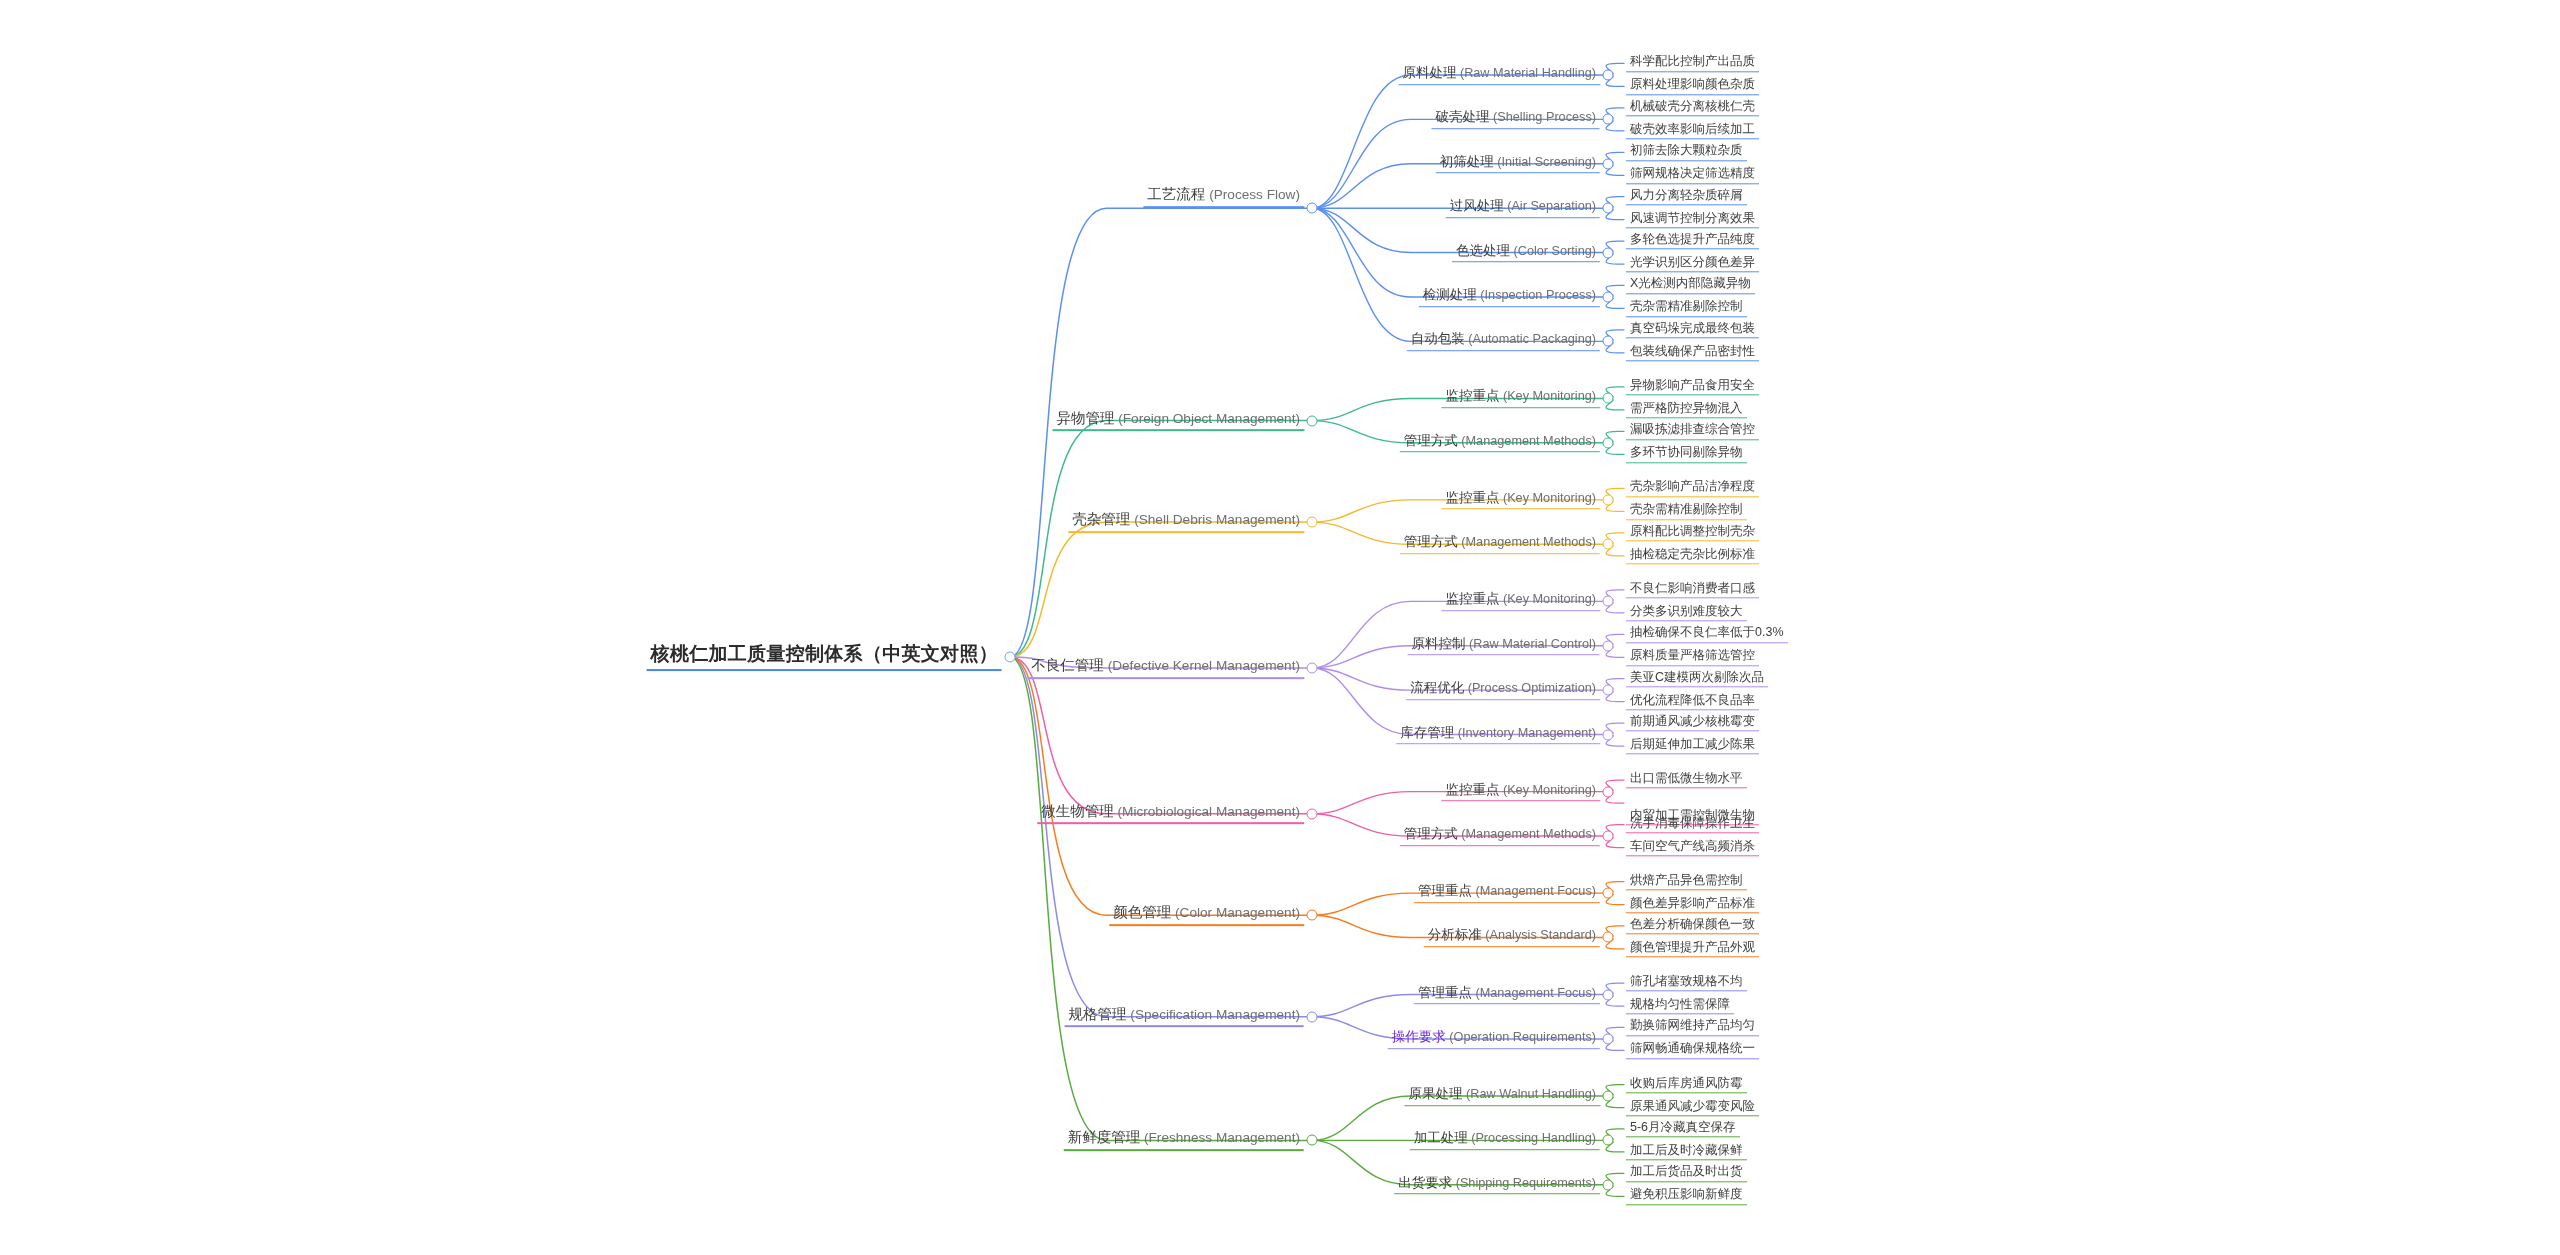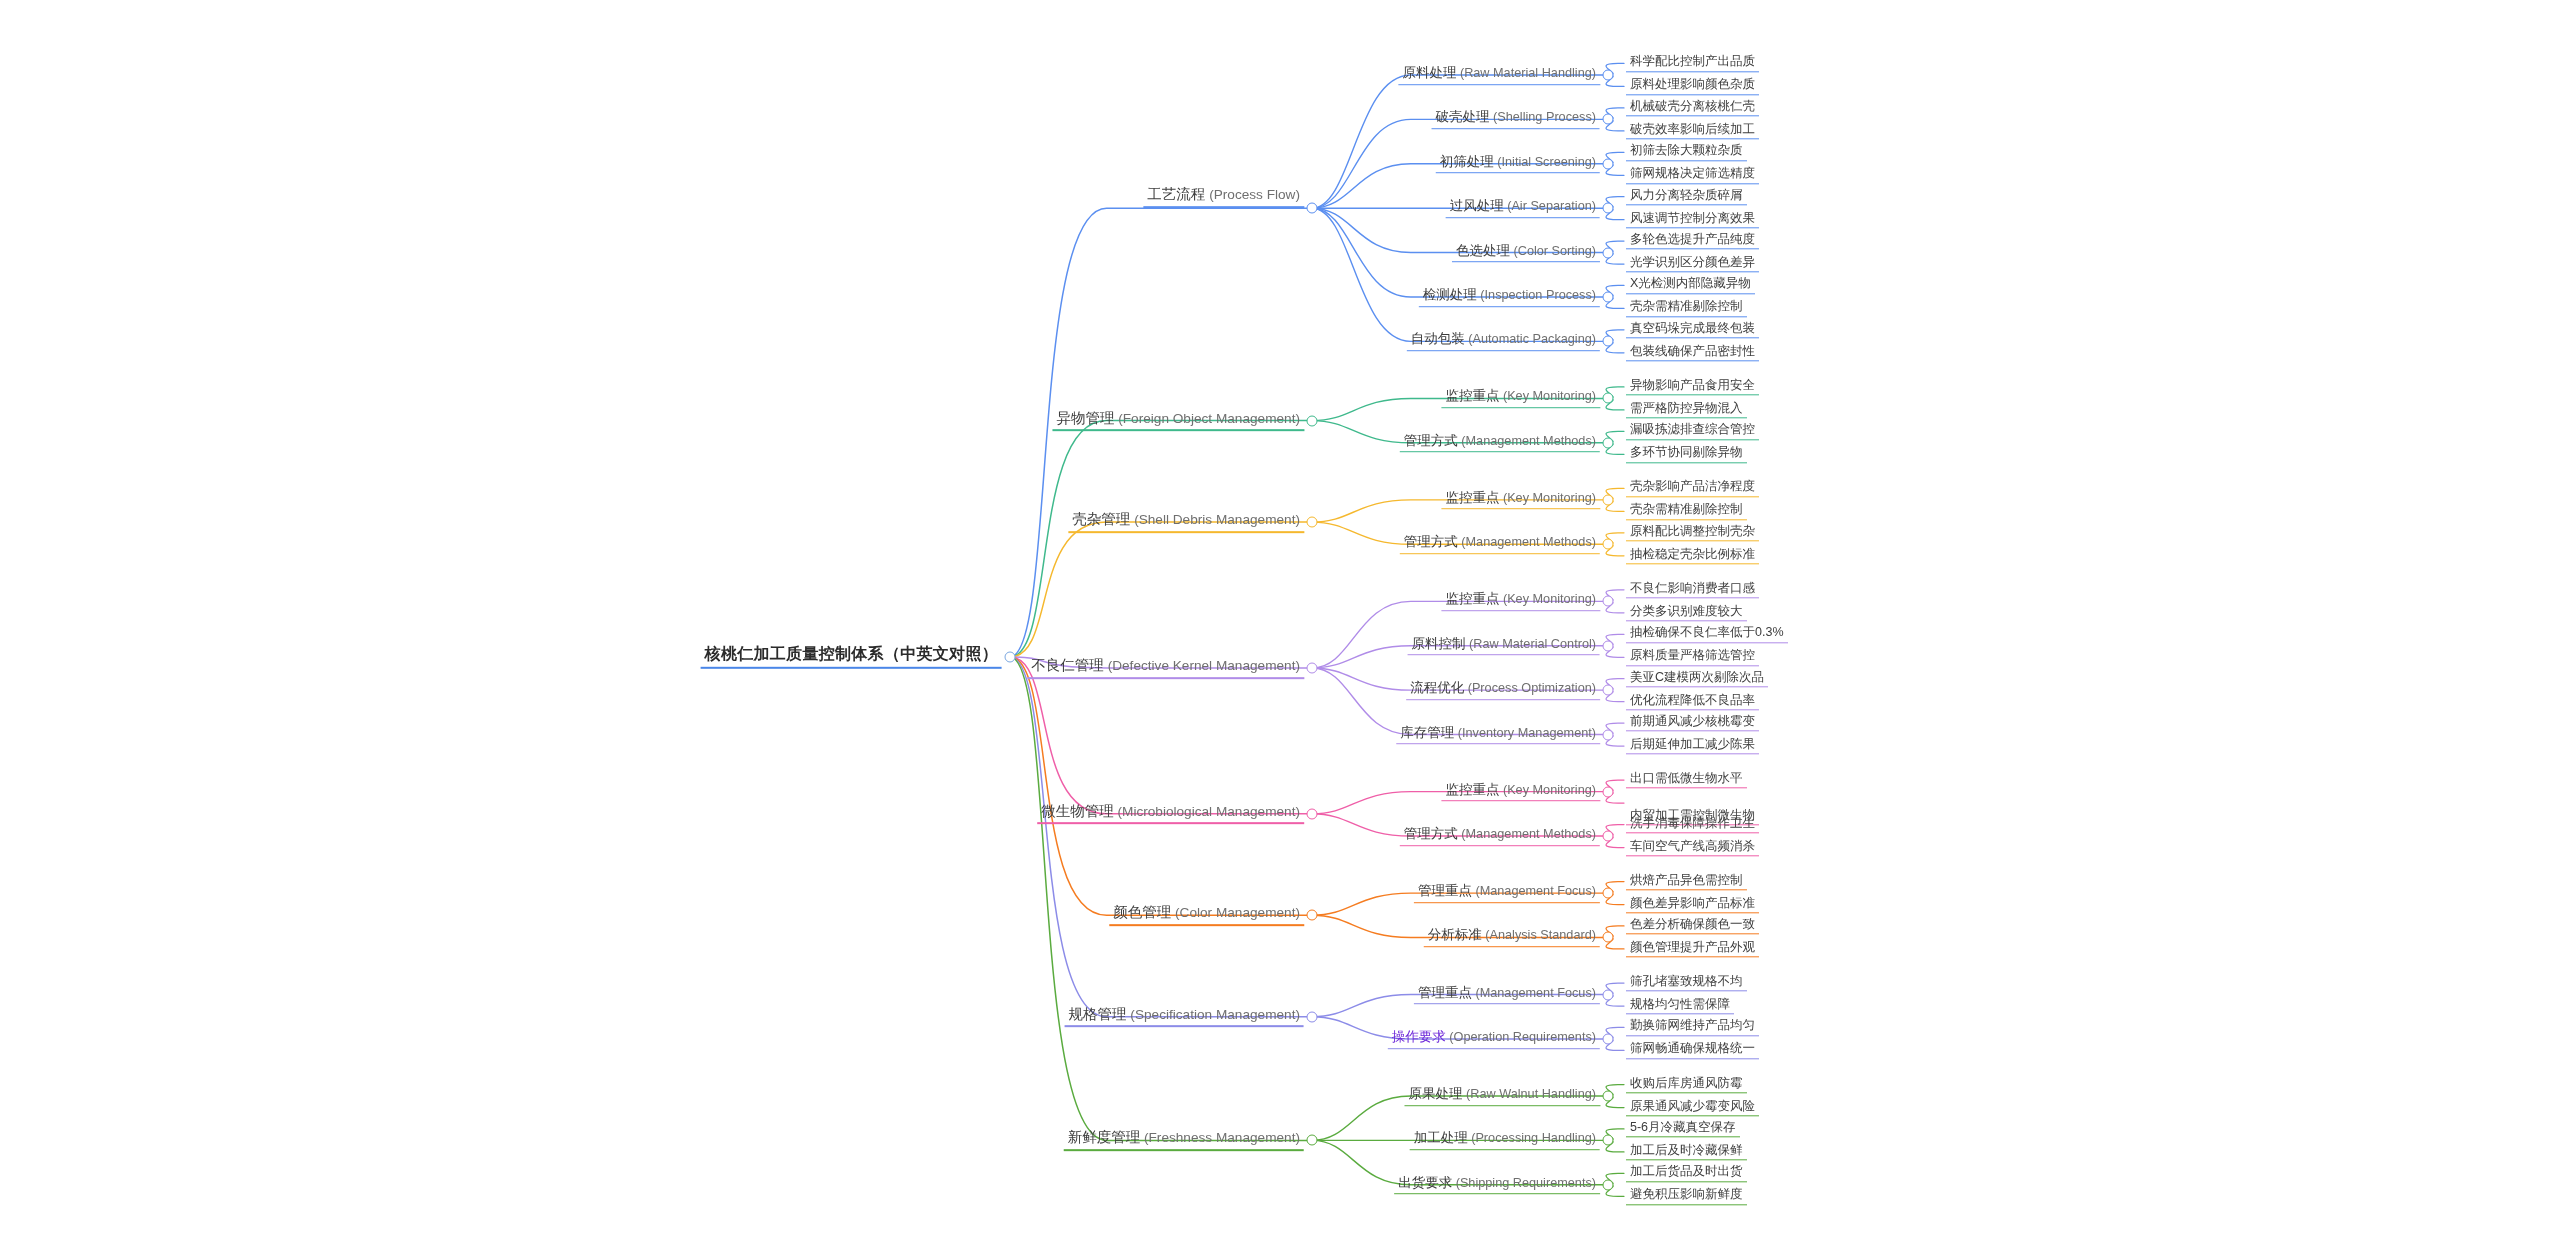--- a/index.html
+++ b/index.html
@@ -5,21 +5,21 @@
 <style>
   html,body{margin:0;padding:0;background:#ffffff;}
   body{font-family:"Liberation Sans","DejaVu Sans",sans-serif;color:#3b3b3b;}
   #canvas{position:relative;width:2560px;height:1255px;background:#fff;overflow:hidden;}
   #links{position:absolute;left:0;top:0;width:2560px;height:1255px;pointer-events:none;}
 
   .node{position:absolute;white-space:nowrap;transform:translateY(-50%);}
   .node .txt{display:block;padding:0 4px 3px 4px;line-height:1.15;}
 
   
-  .root{font-size:16px;font-weight:bold;color:#2b2b2b;letter-spacing:.3px;}
+  .root{font-size:19px;font-weight:bold;color:#2b2b2b;letter-spacing:.3px;}
   .root .txt{border-bottom:2.5px solid #4a86e8;padding-bottom:4px;}
 
   
   .l1{font-size:14.5px;color:#3d3d3d;}
   .l1 .txt{border-bottom:2px solid currentColor;padding-bottom:3px;}
 
   
   .l2{font-size:13.5px;color:#3d3d3d;}
   .l2 .txt{border-bottom:1.7px solid currentColor;padding-bottom:3px;}
 

